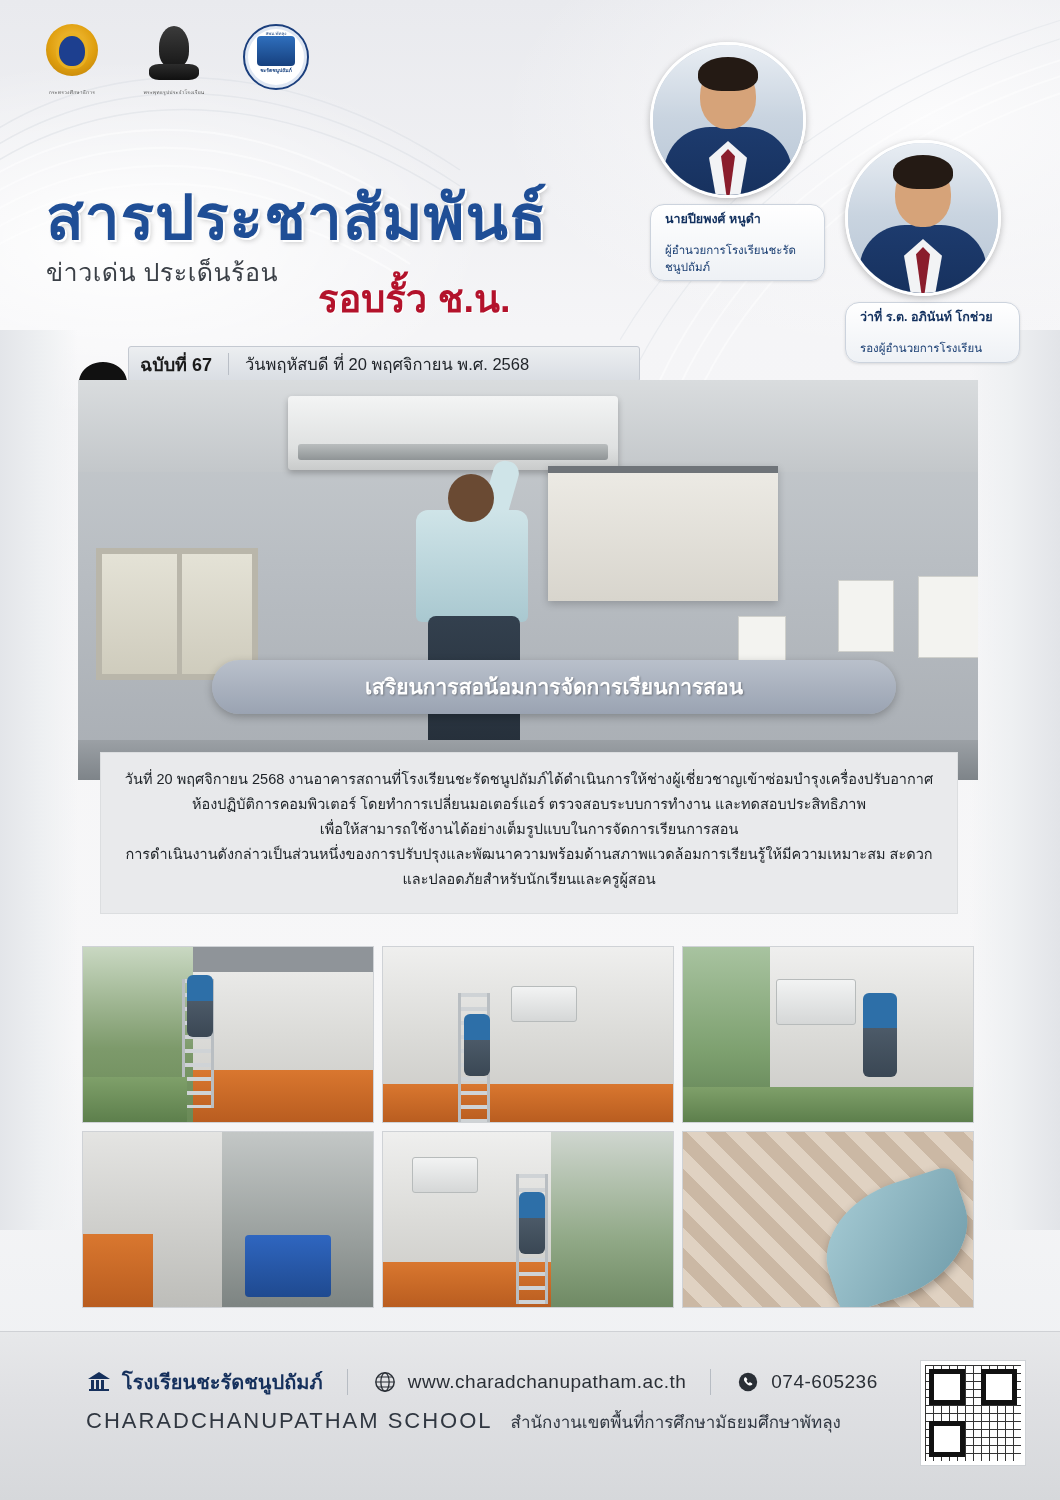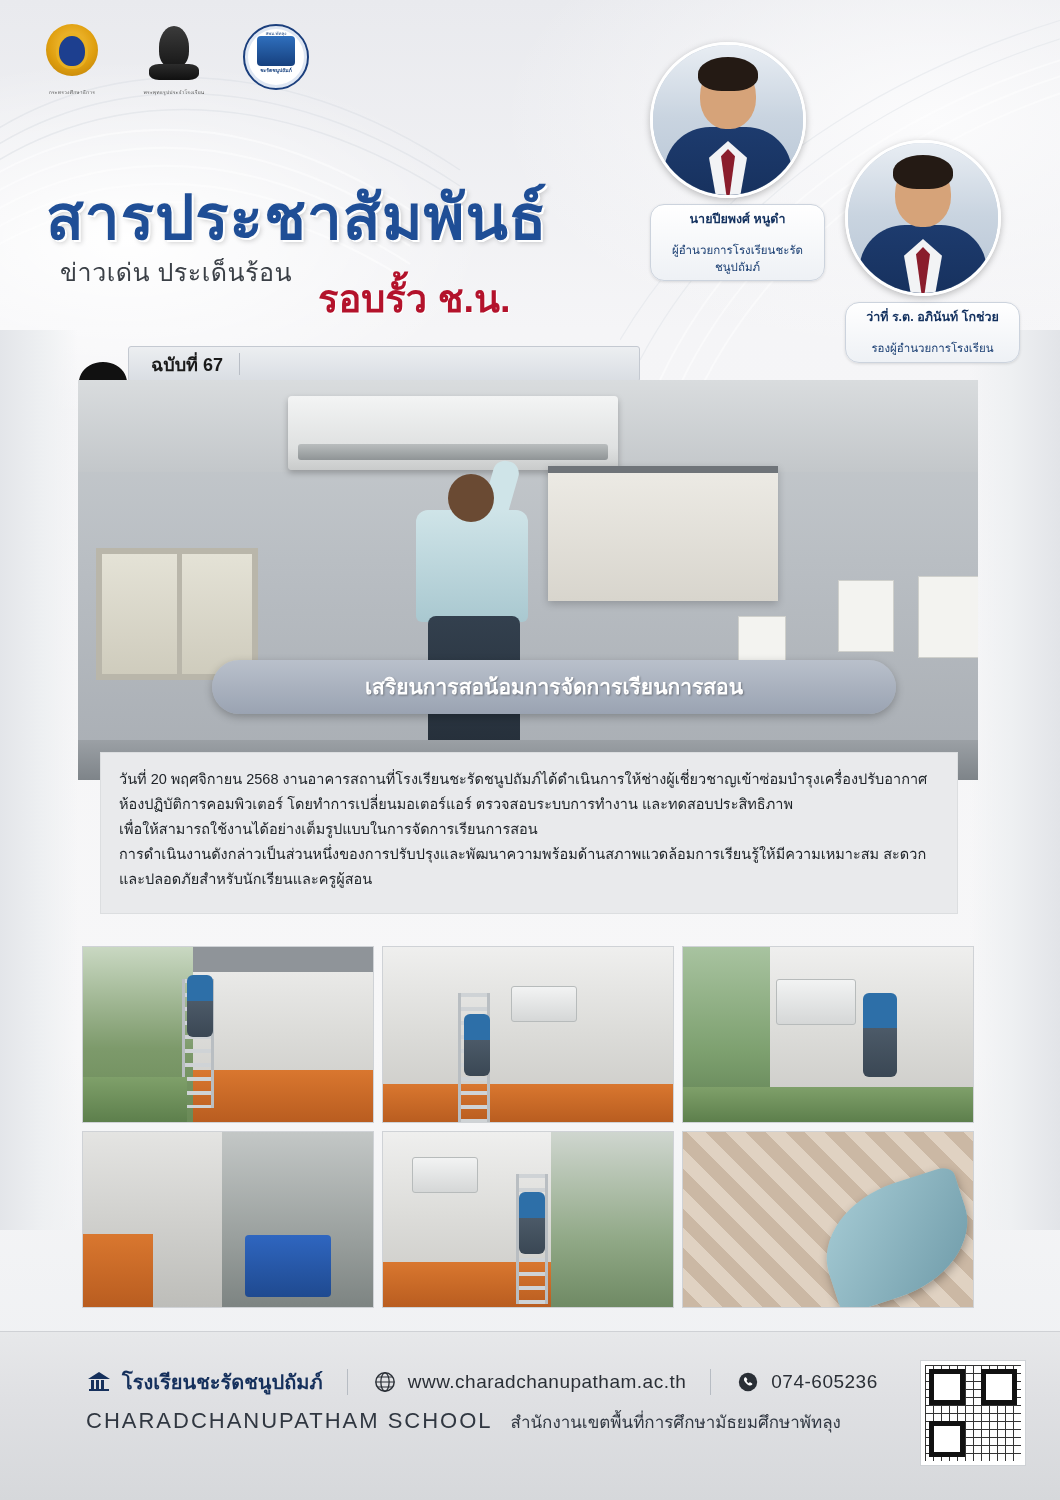--- a/index.html
+++ b/index.html
@@ -105,52 +105,52 @@
   .portrait .frame .tie{
     position:absolute;left:50%;bottom:0px;transform:translateX(-50%);
     width:14px;height:46px;background:#8a1d2c;
     clip-path:polygon(50% 0,100% 16%,62% 100%,38% 100%,0 16%);
   }
   .portrait .nameplate{
     margin-top:6px;border-radius:14px;
     background:linear-gradient(180deg,#ffffff 0%, #eef1f5 100%);
     border:1px solid #ccd3dd;
     box-shadow:0 1px 3px rgba(0,0,0,.12);
-    padding:5px 14px;text-align:center;
+    padding:5px 14px;text-align:left;
   }
   .portrait .nameplate .nm{font-size:12.5px;color:#12305e;font-weight:bold;line-height:1.45;}
   .portrait .nameplate .ps{font-size:11.5px;color:#1b3f73;line-height:1.45;margin-top:14px;}
 
   
   .title-main{
     position:absolute;left:46px;top:168px;
     font-size:62px;font-weight:bold;
     color:#1f4e96;
     letter-spacing:1px;
     text-shadow:2px 2px 0 #ffffff, 3px 3px 5px rgba(0,0,0,.18);
   }
   .title-sub{
-    position:absolute;left:60px;top:252px;
+    position:absolute;left:46px;top:252px;
     font-size:25px;color:#3a3f46;letter-spacing:.5px;
   }
   .title-accent{
     position:absolute;left:318px;top:268px;
     font-size:38px;font-weight:bold;color:#b3122b;
     text-shadow:1px 1px 0 #ffffff;
   }
 
   
   .issuebar{
     position:absolute;left:128px;top:346px;width:510px;height:34px;
     background:linear-gradient(180deg,#eceef1 0%, #d9dde3 100%);
     border:1px solid #c4c9d1;
     border-radius:3px;
     display:flex;align-items:center;
   }
-  .issuebar .iss{margin-left:22px;font-size:18px;color:#1a1a1a;font-weight:bold;}
+  .issuebar .iss{margin-left:11px;font-size:18px;color:#1a1a1a;font-weight:bold;}
   .issuebar .sep{width:1px;height:22px;background:#b9bec6;margin:0 16px;}
   .issuebar .dt{font-size:16.5px;color:#22262b;}
 
   .ribbon{position:absolute;left:60px;top:352px;width:86px;height:118px;}
   .ribbon svg{display:block;}
 
   
   .hero{
     position:absolute;left:78px;top:380px;width:900px;height:400px;
     overflow:hidden;
@@ -197,21 +197,21 @@
   }
   .caption .line{font-size:21px;color:#ffffff;font-weight:bold;line-height:1.45;text-shadow:1px 1px 2px rgba(0,0,0,.35);}
 
   
   .bodybox{
     position:absolute;left:100px;top:752px;width:856px;height:160px;
     background:#e9eaec;
     border:1px solid #dcdee0;
   }
   .bodybox .p{
-    font-size:14.5px;color:#1d2227;line-height:1.72;padding:0 18px;
+    font-size:14.5px;color:#1d2227;line-height:1.72;padding:0 18px;text-align:center;
   }
   .bodybox .inner{padding-top:14px;}
 
   
   .gallery{position:absolute;left:82px;top:946px;width:892px;height:362px;display:grid;grid-template-columns:repeat(3,1fr);grid-template-rows:repeat(2,1fr);gap:8px;}
   .ph{position:relative;overflow:hidden;border:1px solid #cfd2d6;background:#9fb08f;}
   .ph .sky{position:absolute;inset:0;}
   .g1 .sky{background:linear-gradient(180deg,#c9d8c2 0%,#7d9a6b 58%,#6a8a57 100%);}
   .g2 .sky{background:linear-gradient(180deg,#e6e7e3 0%,#cfd2cd 55%,#b9bcb6 100%);}
   .g3 .sky{background:linear-gradient(180deg,#a8c3a0 0%,#7da06f 60%,#5f7f52 100%);}
@@ -339,20 +339,21 @@
     </div>
   </div>
 
   <div class="title-main">สารประชาสัมพันธ์</div>
   <div class="title-sub">ข่าวเด่น ประเด็นร้อน</div>
   <div class="title-accent">รอบรั้ว ช.น.</div>
 
   <div class="issuebar">
     <div class="iss">ฉบับที่  67</div>
     <div class="sep"></div>
+    <div class="dt">วันพฤหัสบดี  ที่ 20  พฤศจิกายน พ.ศ. 2568</div>
   </div>
 
   <div class="ribbon">
     <svg width="86" height="118" viewBox="0 0 86 118">
       <path d="M43 10 C 22 10, 12 30, 24 46 C 32 57, 40 60, 43 64 C 46 60, 54 57, 62 46 C 74 30, 64 10, 43 10 Z" fill="#111111"></path>
       <path d="M40 58 L 20 112 L 34 112 L 45 70 Z" fill="#111111"></path>
       <path d="M46 58 L 66 112 L 52 112 L 41 70 Z" fill="#111111"></path>
       <circle cx="43" cy="40" r="8" fill="#f2f3f5"></circle>
     </svg>
   </div>

